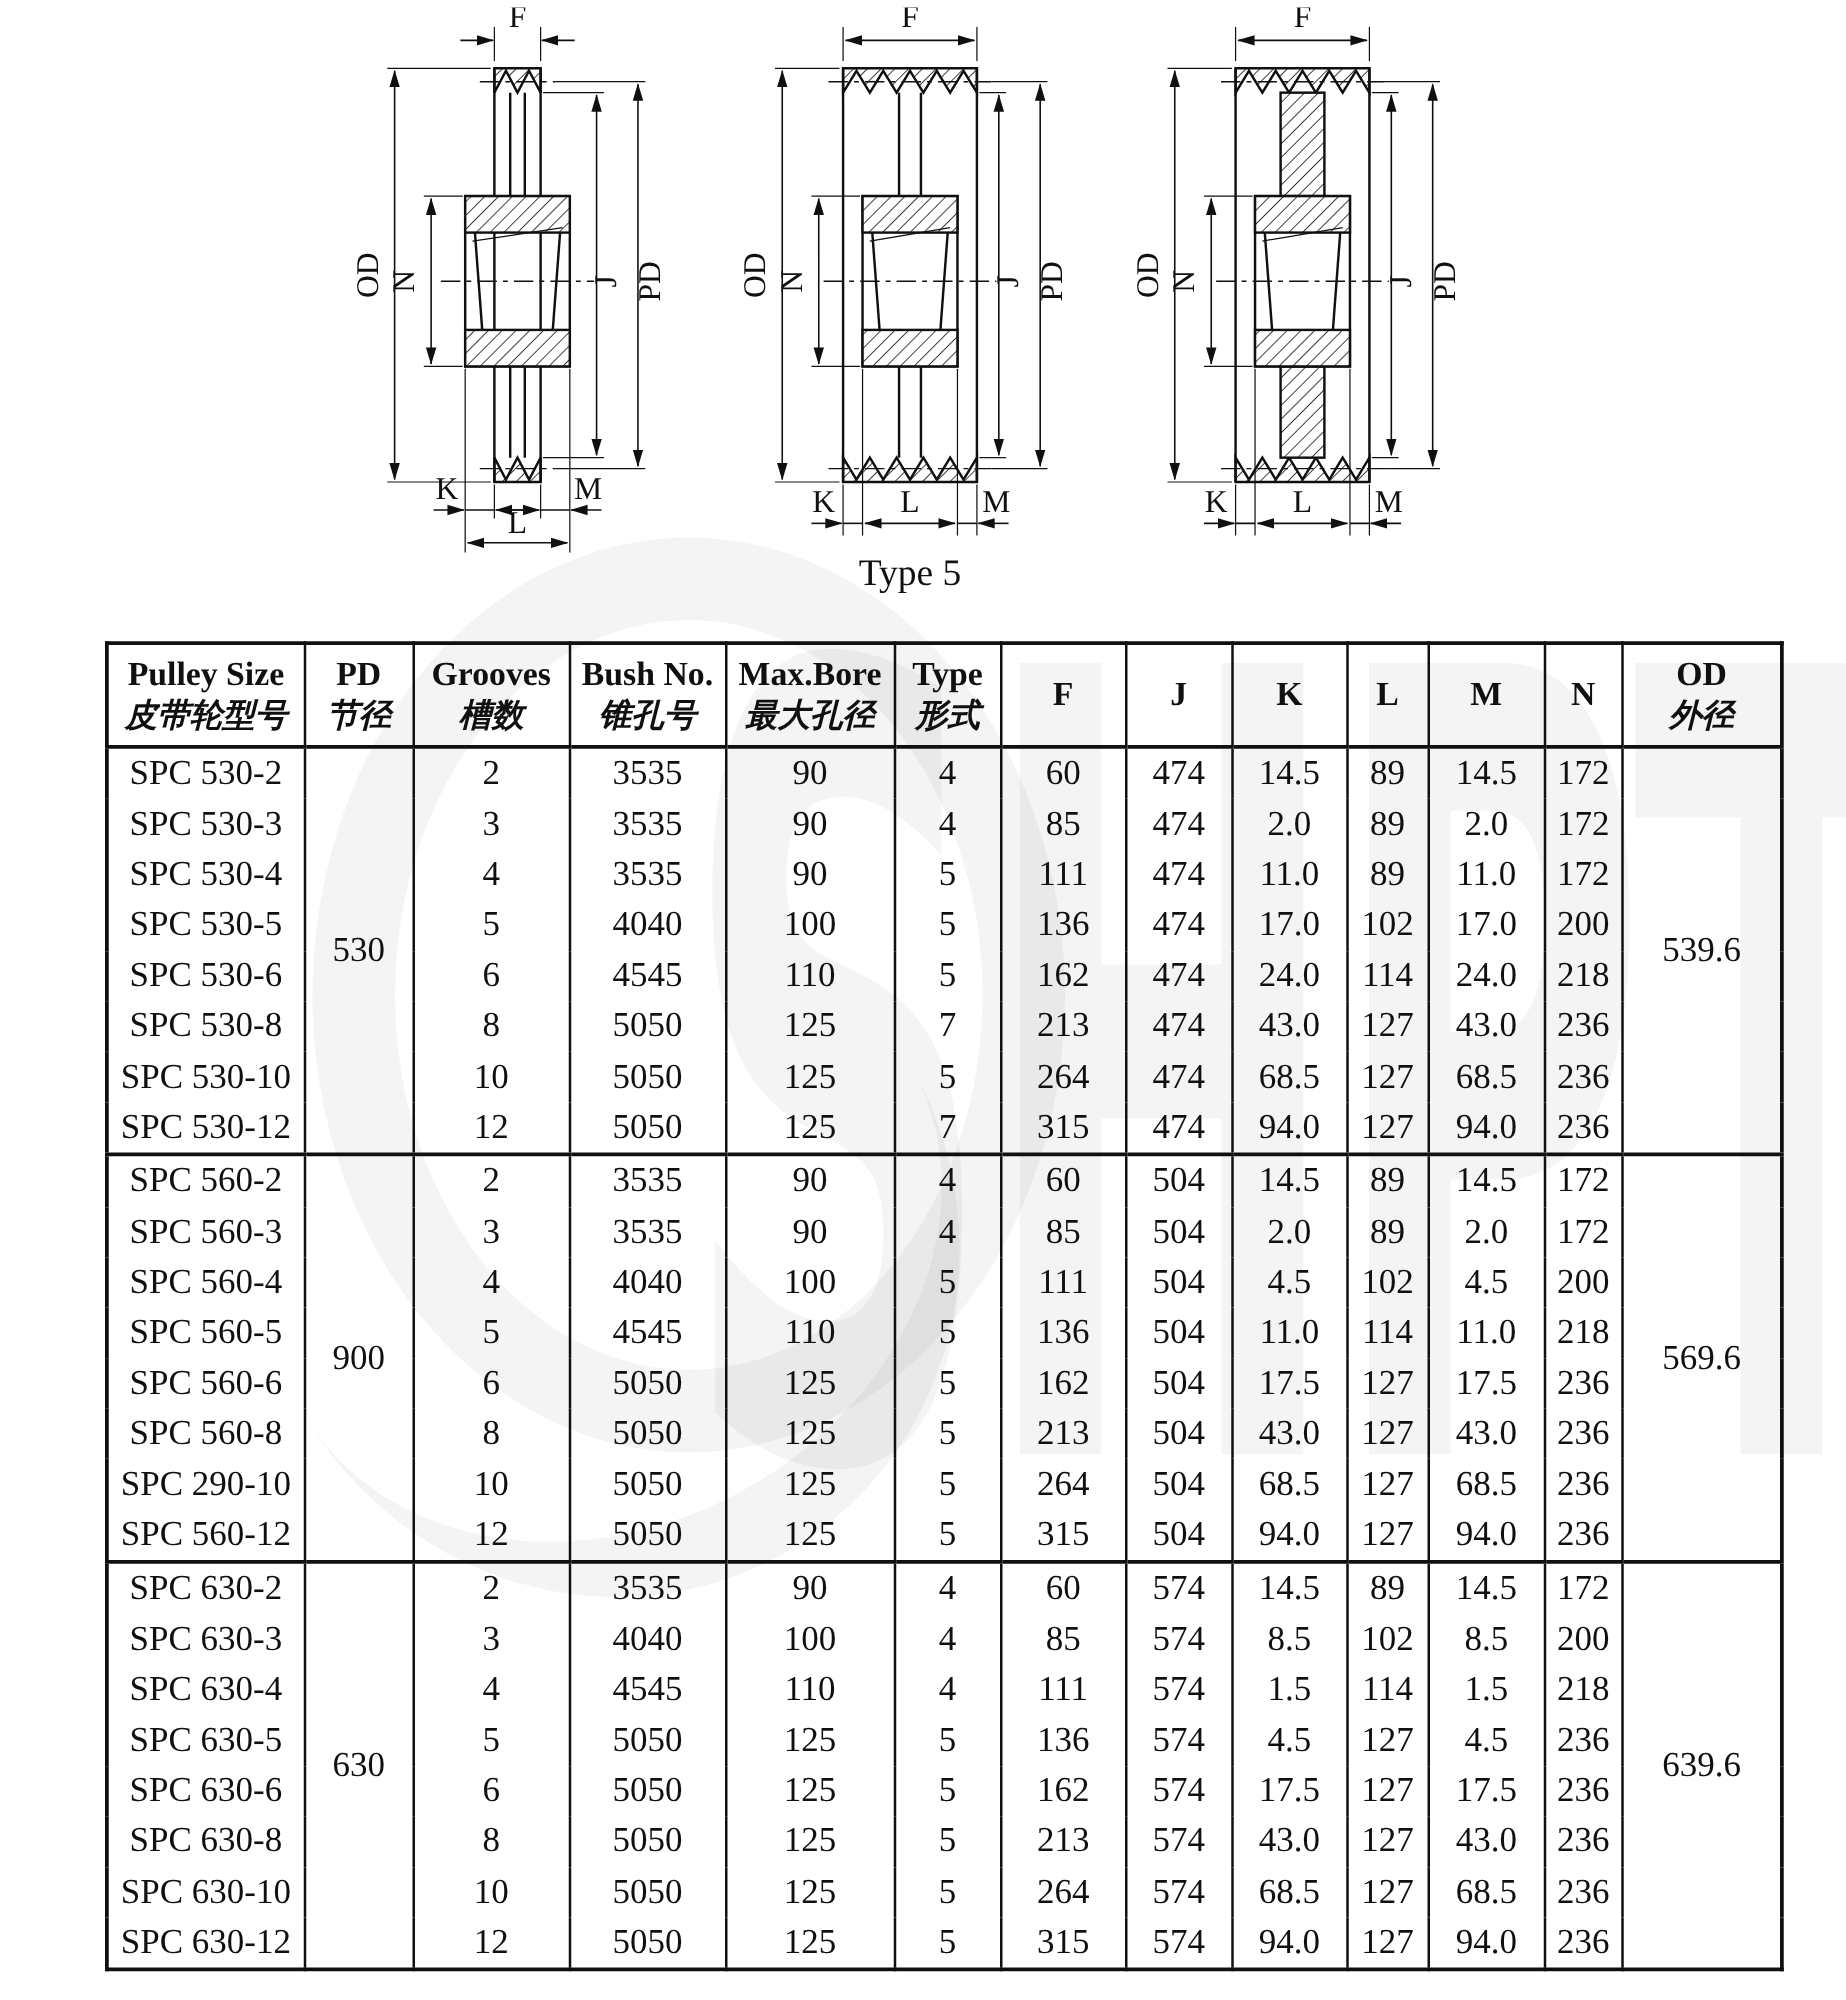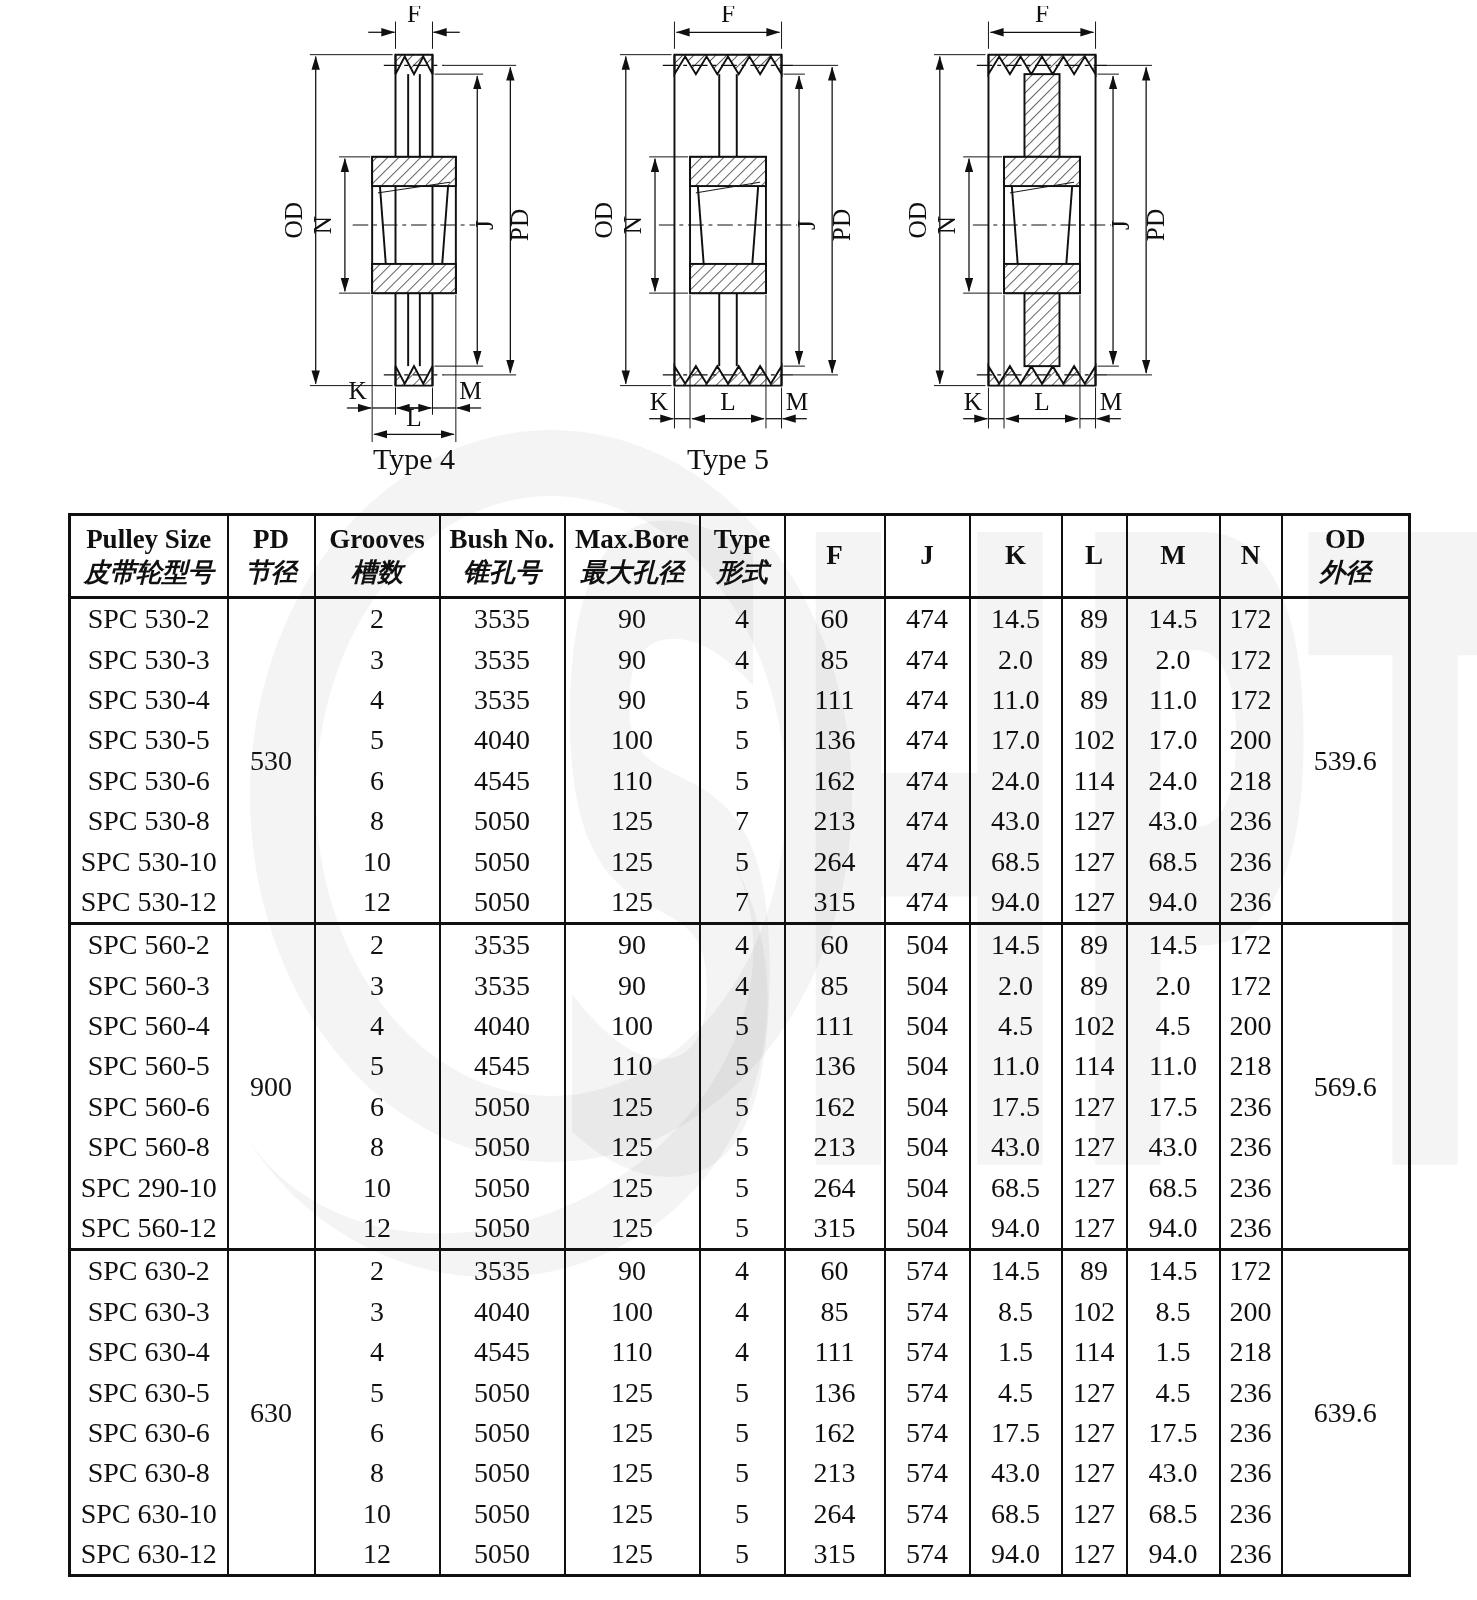--- a/index.html
+++ b/index.html
@@ -28,21 +28,21 @@
 
   .ol{stroke:#101010;stroke-width:2;fill:none;}
   .hatch{fill:url(#hatch);}
   .xl{stroke:#101010;stroke-width:1;fill:none;}
   .dl{stroke:#101010;stroke-width:1.3;fill:none;}
   .cl{stroke:#101010;stroke-width:1.2;fill:none;stroke-dasharray:16 5 4 5;}
   .dt{font-family:"Liberation Serif","DejaVu Serif",serif;font-size:26px;fill:#101010;}
 
   
   .spec-table{
-    position:absolute;left:68px;top:513px;width:1342px;z-index:1;
+    position:absolute;left:84px;top:513px;width:1342px;z-index:1;
     border-collapse:collapse;table-layout:fixed;background:transparent;
     border:3px solid #101010;
   }
   .spec-table th,.spec-table td{border-left:2px solid #101010;text-align:center;vertical-align:middle;padding:0;}
   .spec-table th{border-bottom:3px solid #101010;font-weight:bold;font-size:27px;line-height:1.25;height:80px;}
   .spec-table th .zh{font-size:26px;font-style:italic;}
   .spec-table td{font-size:28px;height:40.4px;line-height:1;}
   .spec-table tbody tr td{border-top:none;}
   .spec-table tbody tr.group-first td{border-top:3px solid #101010;text-align:center;}
 </style>
@@ -127,21 +127,20 @@
         <line class="dl" x1="160" y1="413" x2="137" y2="413" marker-end="url(#arr)"></line>
         <line class="dl" x1="112" y1="413" x2="136" y2="413"></line>
         <line class="dl" x1="150" y1="413" x2="173" y2="413" marker-end="url(#arr)"></line>
         <line class="dl" x1="224" y1="413" x2="199" y2="413" marker-end="url(#arr)"></line>
         <line class="dl" x1="174" y1="413" x2="198" y2="413"></line>
         <text class="dt" x="97" y="404" text-anchor="middle">K</text>
         <text class="dt" x="213" y="404" text-anchor="middle">M</text>
         <line class="dl" x1="114" y1="440" x2="196" y2="440" marker-start="url(#arr)" marker-end="url(#arr)"></line>
         <text class="dt" x="155" y="432" text-anchor="middle">L</text>
       </svg>
-      <figcaption>Type 4</figcaption>
     </figure>
 
     <figure class="drawing">
       <svg width="302" height="438" viewBox="0 0 310 450">
         <path class="ol hatch" d="M100,50 H210 V70 L199,52 L188,70 L177,52 L166,70 L155,52 L144,70 L133,52 L122,70 L111,52 L100,70 Z"></path>
         <path class="ol hatch" d="M100,390 H210 V370 L199,388 L188,370 L177,388 L166,370 L155,388 L144,370 L133,388 L122,370 L111,388 L100,370 Z"></path>
         <line class="cl" x1="88" y1="61" x2="222" y2="61"></line>
         <line class="cl" x1="88" y1="379" x2="222" y2="379"></line>
         <line class="ol" x1="100" y1="50" x2="100" y2="390"></line>
         <line class="ol" x1="210" y1="50" x2="210" y2="390"></line>

